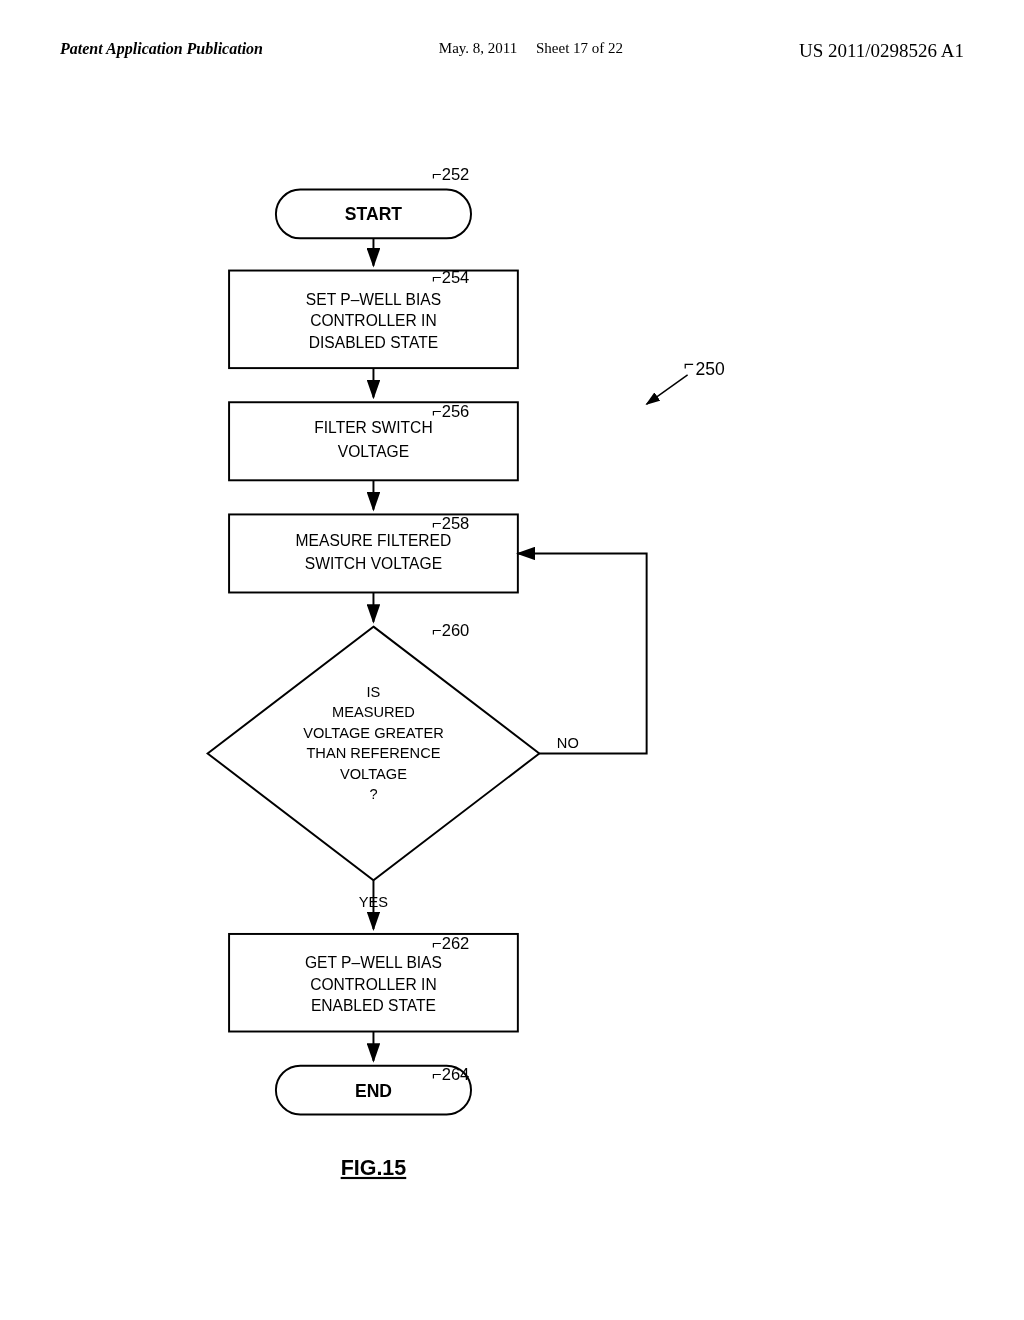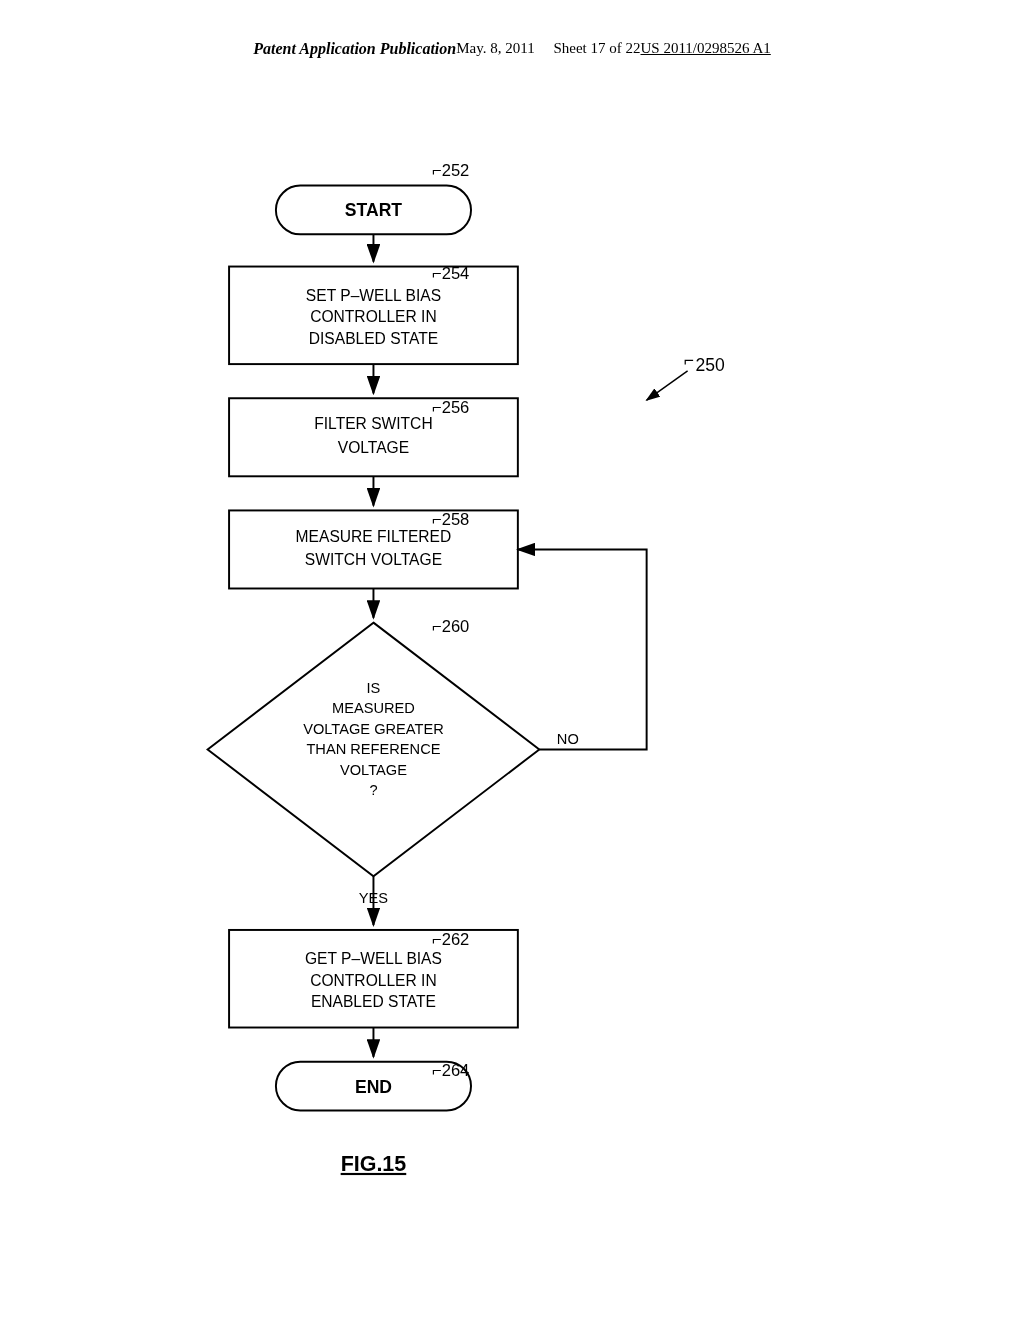--- a/index.html
+++ b/index.html
@@ -8,37 +8,36 @@
       height: 1320px;
       background: #fff;
       font-family: 'Times New Roman', Times, serif;
       position: relative;
       overflow: hidden;
     }
 
     
     .header {
       display: flex;
-      justify-content: center;
+      justify-content: space-between;
       align-items: flex-start;
       padding: 40px 60px 0 60px;
       font-size: 15px;
     }
     .header-left {
       font-style: italic;
       font-weight: bold;
       font-size: 16px;
     }
     .header-center {
       text-align: center;
       font-size: 15px;
     }
     .header-right {
-      font-size: 15px;
-      text-decoration: underline;
+      font-size: 19px;
     }
 
     
     .flowchart-area {
       position: relative;
       width: 100%;
       height: 1200px;
       margin-top: 30px;
     }
 

